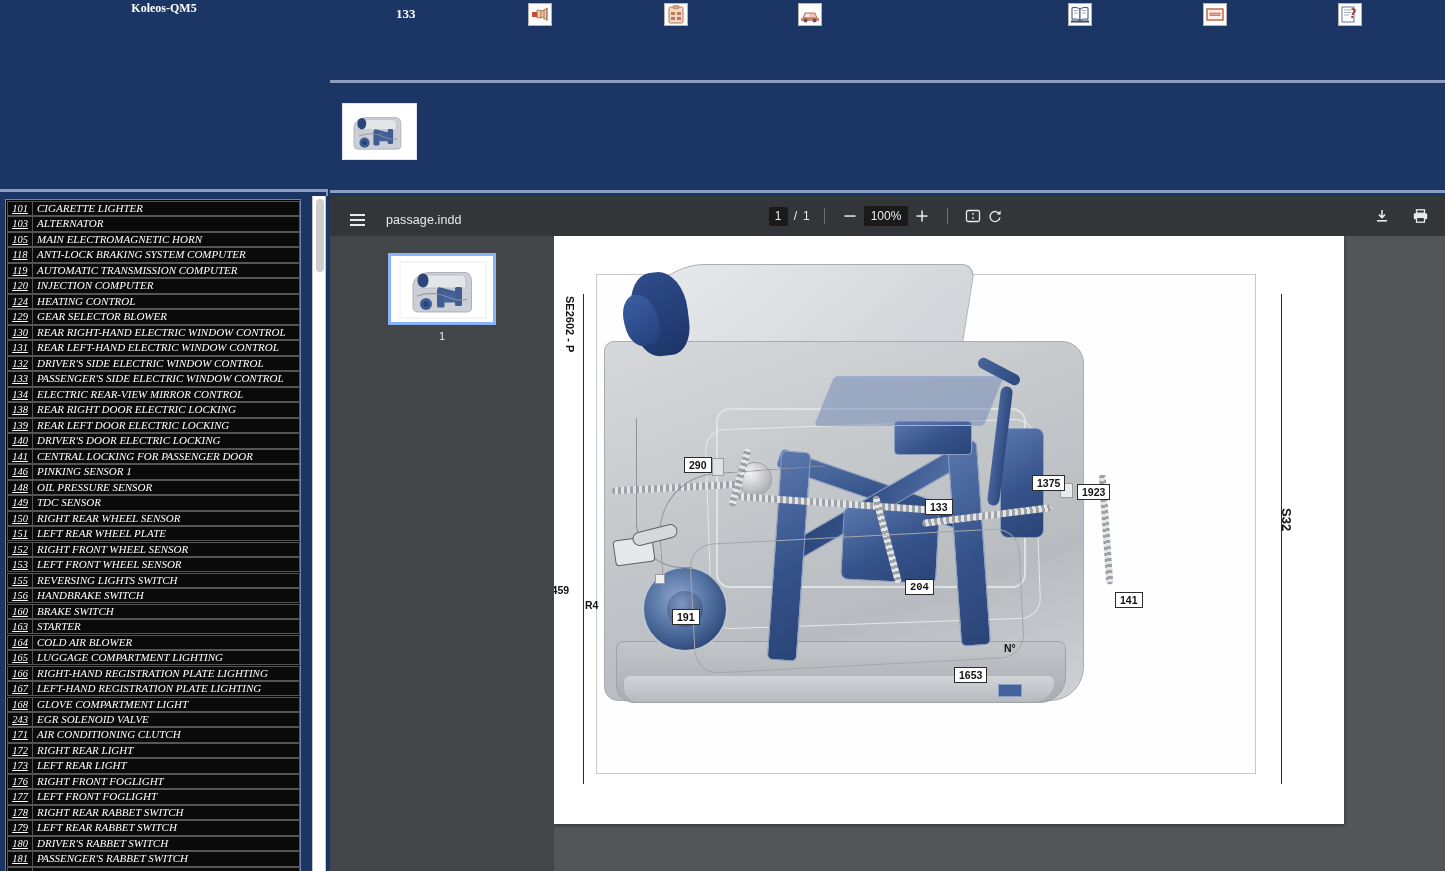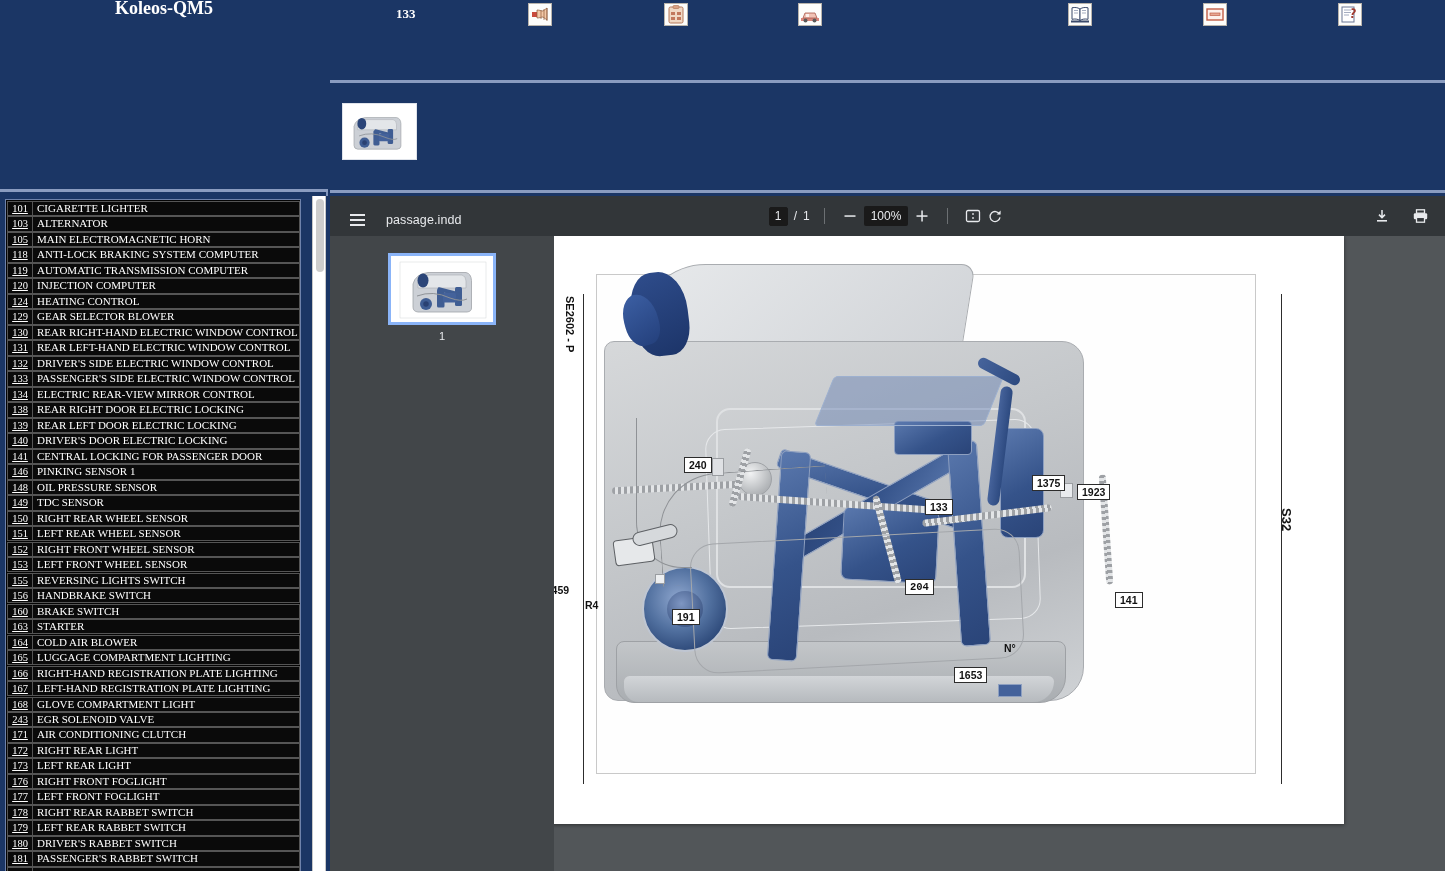--- a/index.html
+++ b/index.html
@@ -25,21 +25,21 @@
   #menu-block {
     position: absolute; left: 0; top: 0;
     width: 328px; height: 192px;
     background: #1b3665;
     border-bottom: 3px solid #8a9cc0;
   }
   #menu-title {
     text-align: center;
     color: #ffffff;
     font-weight: bold;
-    font-size: 18px;
+    font-size: 12px;
     line-height: 15px;
     padding-top: 1px;
     font-family: "Liberation Serif", serif;
   }
   #menu-table {
     margin: 2px 5px 0 5px;
     border: 1px solid #9aabcb;
     background: #000000;
     padding: 1px;
   }
@@ -72,20 +72,21 @@
     background: #050505;
     border: 1px solid #6e82ab;
     padding: 1px 0 0 1px;
   }
   .comp-row {
     display: flex;
     align-items: stretch;
     height: 15.3px;
     margin-bottom: 0.2px;
     cursor: pointer;
+    font-style: italic;
   }
   .comp-code {
     width: 26px;
     min-width: 26px;
     background: #0a0a0a;
     border: 1px solid #555;
     color: #ffffff;
     font-size: 10.5px;
     text-align: center;
     line-height: 13px;
@@ -513,21 +514,21 @@
           <div class="comp-row">
             <div class="comp-code">149</div>
             <div class="comp-name">TDC SENSOR</div>
           </div>
           <div class="comp-row">
             <div class="comp-code">150</div>
             <div class="comp-name">RIGHT REAR WHEEL SENSOR</div>
           </div>
           <div class="comp-row">
             <div class="comp-code">151</div>
-            <div class="comp-name">LEFT REAR WHEEL SENSOR</div>
+            <div class="comp-name">LEFT REAR WHEEL PLATE</div>
           </div>
           <div class="comp-row">
             <div class="comp-code">152</div>
             <div class="comp-name">RIGHT FRONT WHEEL SENSOR</div>
           </div>
           <div class="comp-row">
             <div class="comp-code">153</div>
             <div class="comp-name">LEFT FRONT WHEEL SENSOR</div>
           </div>
           <div class="comp-row">
@@ -828,21 +829,21 @@
           <div style="position:absolute; left:168px; top:300px; width:330px; height:130px; border:1.4px solid #a4a7ab; border-radius:24px; transform:rotate(-3deg);"></div>
           <div style="position:absolute; left:112px; top:182px; width:56px; height:150px; border:1.4px solid #8f9296; border-top:none; border-right:none; border-radius:0 0 0 46px;"></div>
 
           <div style="position:absolute; left:188px; top:222px; width:12px; height:18px; background:#dfe1e4; border:1px solid #9a9da1;"></div>
           <div style="position:absolute; left:536px; top:247px; width:13px; height:15px; background:#e9ebee; border:1px solid #9a9da1;"></div>
           <div style="position:absolute; left:474px; top:448px; width:24px; height:13px; background:#44629b; border:1px solid #8d9fc0;"></div>
           <div style="position:absolute; left:131px; top:338px; width:10px; height:10px; background:#eceef0; border:1px solid #9a9da1;"></div>
           <div style="position:absolute; left:90px; top:302px; width:40px; height:26px; background:#e6e8ea; border:1.3px solid #5d6064; border-radius:4px; transform:rotate(-8deg);"></div>
           <div style="position:absolute; left:108px; top:292px; width:46px; height:14px; background:#d6d9dc; border:1.3px solid #5d6064; border-radius:7px; transform:rotate(-14deg);"></div>
 
-          <div class="callout" style="left:160px; top:221px;">240</div>
+          <div class="callout" style="left:160px; top:221px;">290</div>
           <div class="callout" style="left:508px; top:239px;">1375</div>
           <div class="callout" style="left:553px; top:248px;">1923</div>
           <div class="callout" style="left:401px; top:263px;">133</div>
           <div class="callout" style="left:381px; top:343px;font-family:Liberation Mono, monospace;">204</div>
           <div class="callout" style="left:591px; top:356px;">141</div>
           <div class="callout" style="left:148px; top:373px;">191</div>
           <div class="callout" style="left:430px; top:431px;">1653</div>
 
           <div class="plainlabel" style="left:20px; top:348px;">R459</div>
           <div class="plainlabel" style="left:61px; top:363px;">R4</div>

